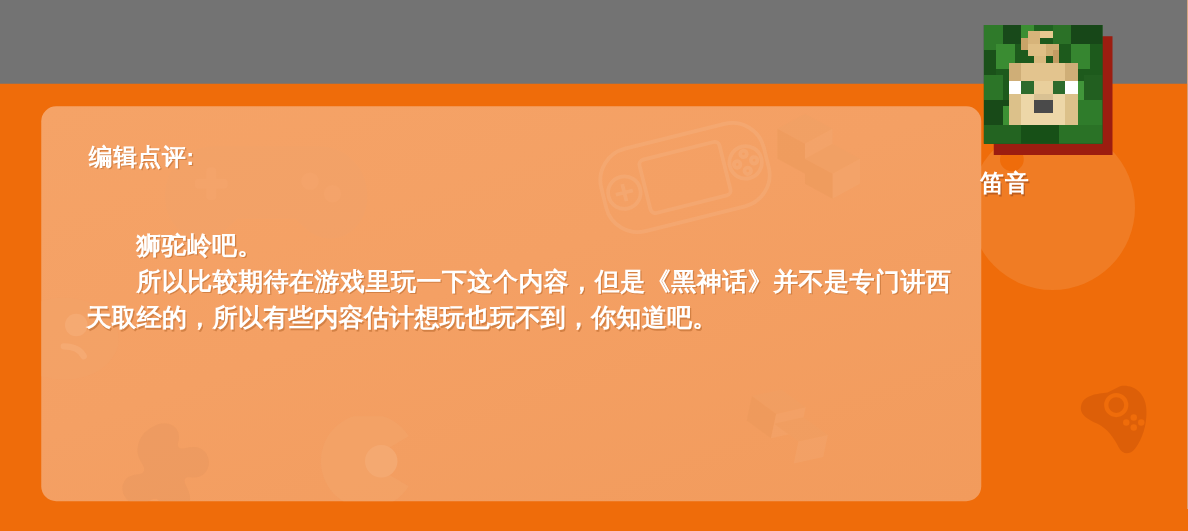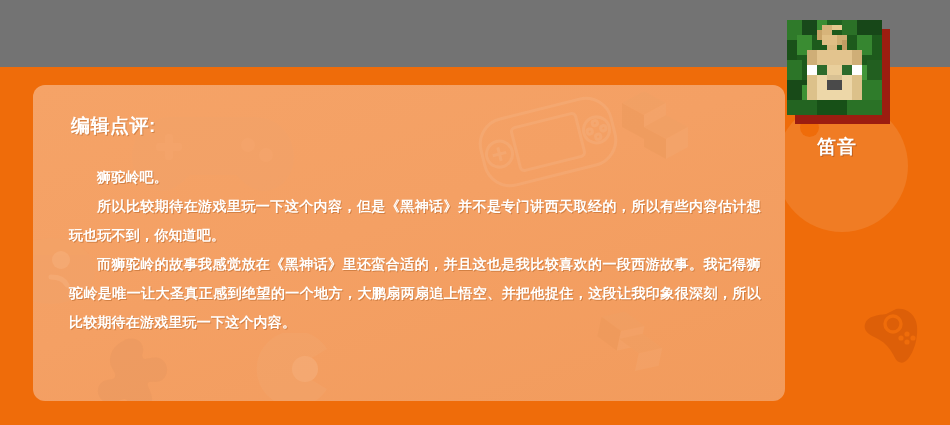--- a/index.html
+++ b/index.html
@@ -95,24 +95,24 @@
     font-size: 19px;
     font-weight: bold;
     letter-spacing: .5px;
     text-shadow: 1px 1px 0 rgba(170,90,30,.45);
     white-space: nowrap;
   }
 
   .card-body {
     position: absolute;
     left: 36px;
-    top: 78px;
+    top: 98px;
     width: 692px;
     color: #ffffff;
-    font-size: 14px;
+    font-size: 20px;
     font-weight: bold;
     line-height: 29px;
     letter-spacing: .2px;
     text-shadow: 1px 1px 0 rgba(170,90,30,.45);
     text-align: justify;
     text-justify: inter-ideograph;
   }
   .card-body p {
     margin: 0;
     text-indent: 2em;
@@ -141,21 +141,21 @@
     width: 95px;
     height: 95px;
     background: #1f5a1c;
     overflow: hidden;
     image-rendering: pixelated;
   }
   .avatar-img svg { display: block; }
 
   .avatar-name {
     position: absolute;
-    left: 787px;
+    left: 754px;
     top: 134px;
     width: 100px;
     text-align: center;
     color: #ffffff;
     font-size: 19px;
     font-weight: bold;
     letter-spacing: 1px;
     text-shadow: 1px 1px 0 rgba(150,70,25,.55);
   }
 </style>
@@ -262,21 +262,20 @@
         <circle cx="56" cy="27" r="9" fill="#f6b98b"></circle>
         <path d="M46 44 q12 0 16 8" fill="none" stroke="#f6b98b" stroke-width="5" stroke-linecap="round"></path>
       </svg>
     </div>
 
     <div class="card-title">编辑点评:</div>
 
     <div class="card-body">
       <p>狮驼岭吧。</p>
       <p>所以比较期待在游戏里玩一下这个内容，但是《黑神话》并不是专门讲西天取经的，所以有些内容估计想玩也玩不到，你知道吧。</p>
-      <p>而狮驼岭的故事我感觉放在《黑神话》里还蛮合适的，并且这也是我比较喜欢的一段西游故事。我记得狮驼岭是唯一让大圣真正感到绝望的一个地方，大鹏扇两扇追上悟空、并把他捉住，这段让我印象很深刻，所以比较期待在游戏里玩一下这个内容。</p>
     </div>
   </div>
 
   <div class="avatar-wrap">
     <div class="avatar-shadow"></div>
     <div class="avatar-img">
       <svg width="95" height="95" viewBox="0 0 19 19" shape-rendering="crispEdges">
 
         <rect width="19" height="19" fill="#1d5a1c"></rect>
         <rect x="0" y="0" width="3" height="4" fill="#2f7a2a"></rect>

